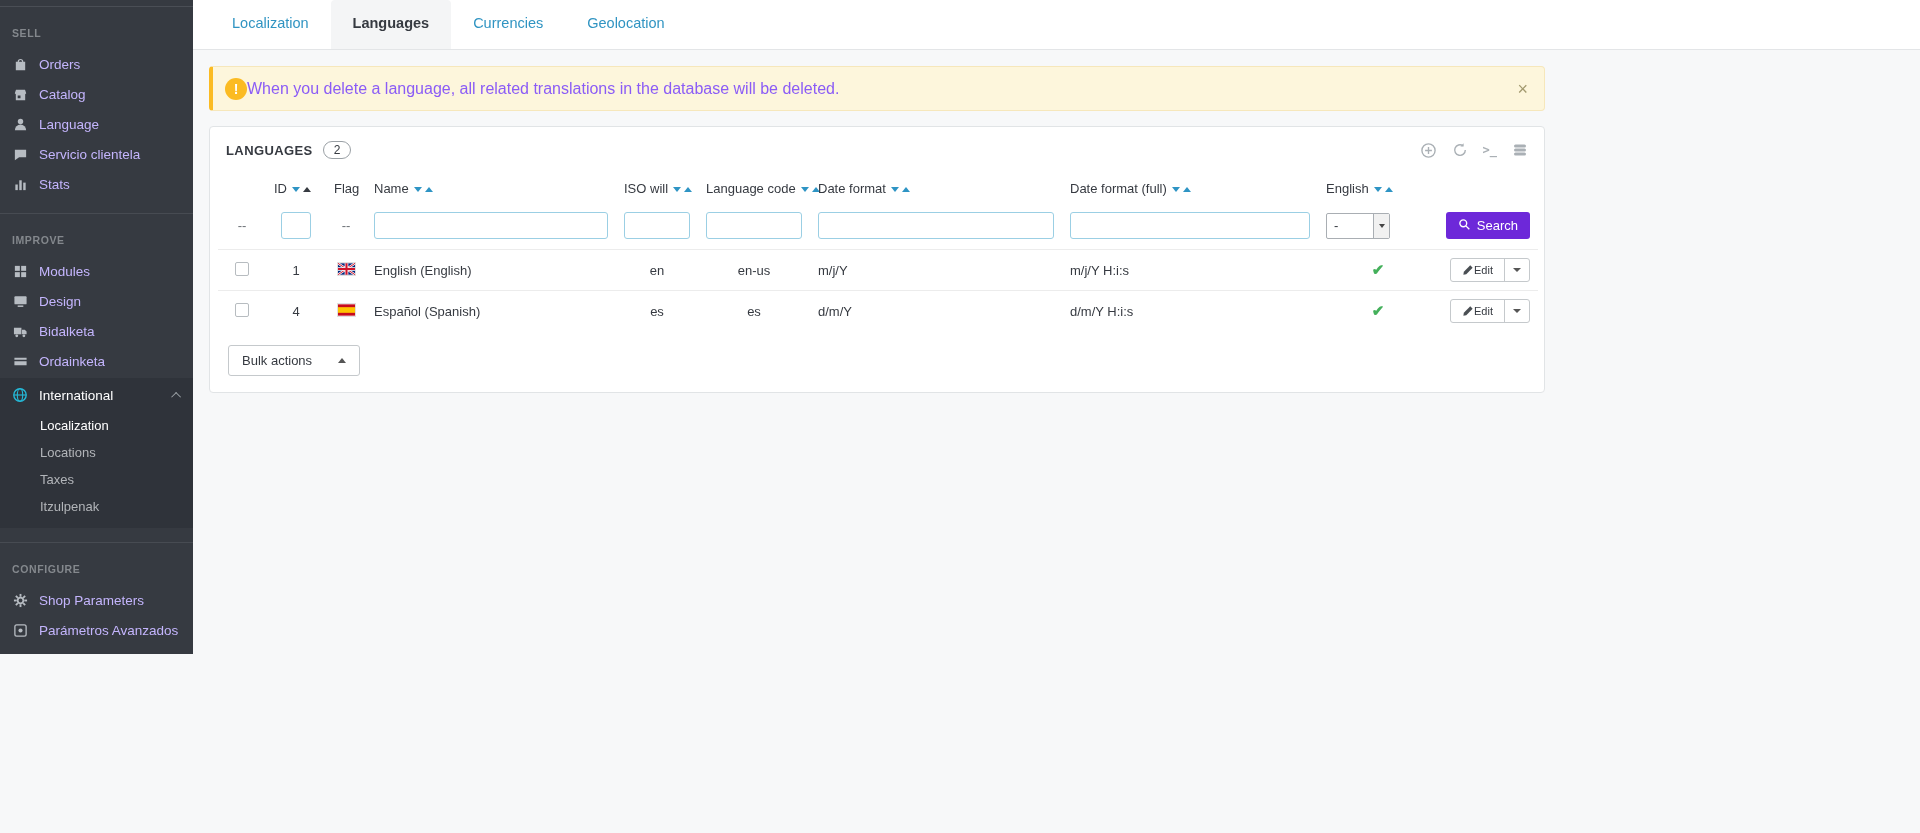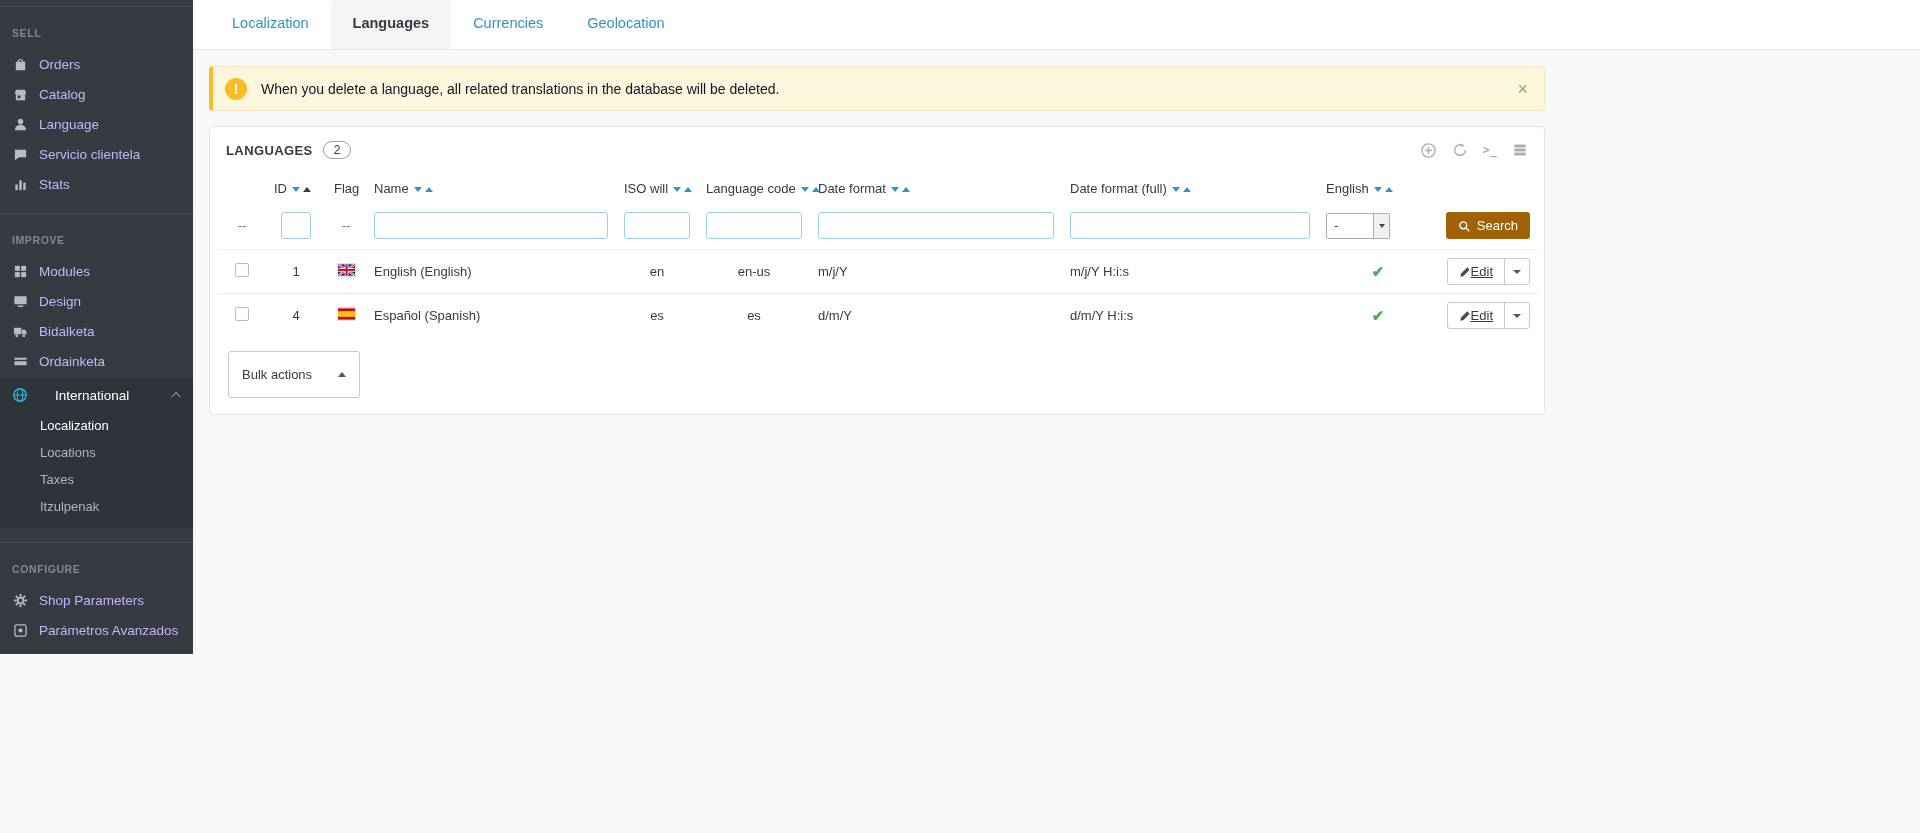--- a/index.html
+++ b/index.html
@@ -8,38 +8,38 @@
 
   
   .sidebar { width:193px; flex-shrink:0; background:#363a41; color:#dfe0e2; font-size:13.5px; }
   .sidebar-top { height:7px; border-bottom:1px solid #4a4e55; }
   .section-title { padding:20px 12px 10px; font-size:10.5px; font-weight:bold; letter-spacing:.6px; color:#84888d; }
   .nav-item { display:flex; align-items:center; gap:11px; padding:7px 12px; cursor:pointer; color:#c4b5fd; }
   .nav-item .icon { width:16px; height:16px; display:flex; align-items:center; justify-content:center; color:#b7bcc2; flex-shrink:0; }
   .nav-item .icon svg { display:block; }
   .sb-divider { border-top:1px solid #474b52; margin:14px 0 0; }
   .intl-block { background:#2f333a; margin-top:2px; padding-bottom:8px; }
-  .intl-row { display:flex; align-items:center; gap:27px; padding:9px 12px; color:#ffffff; cursor:pointer; }
+  .intl-row { display:flex; align-items:center; gap:11px; padding:9px 12px; color:#ffffff; cursor:pointer; }
   .intl-row .icon { width:16px; height:16px; color:#25b9d7; }
   .chev-up { margin-left:auto; width:7px; height:7px; border-left:1.6px solid #9aa0a5; border-top:1.6px solid #9aa0a5; transform:rotate(45deg) translateY(2px); }
   .submenu-item { padding:6px 12px 6px 40px; color:#b2b5b9; font-size:13px; cursor:pointer; }
   .submenu-item.active { color:#ffffff; }
 
   
   .main { flex:1; display:flex; flex-direction:column; background:#f7f8f9; min-width:0; }
   .tabbar { height:50px; background:#ffffff; border-bottom:1px solid #e3e5e7; display:flex; align-items:stretch; padding-left:17px; }
   .tab { padding:15px 22px 0; font-size:14.5px; color:#3094c2; cursor:pointer; }
   .tab.active { color:#363a41; font-weight:bold; background:#f4f5f6; border-radius:4px 4px 0 0; }
 
   .content { padding:16px; }
 
   
   .alert-warning { width:1336px; display:flex; align-items:center; background:#fdf6dc; border:1px solid #f6e7bb; border-left:4px solid #fbbb22; border-radius:4px; padding:10px 16px 10px 12px; height:45px; }
   .alert-icon { width:22px; height:22px; border-radius:50%; background:#fbbb22; color:#fff; font-weight:bold; display:flex; align-items:center; justify-content:center; font-size:14px; flex-shrink:0; }
-  .alert-text { margin-left:14px; color:#0f172a; font-size:14px; }
+  .alert-text { color:#8b5cf6; font-size:16px; }
   .alert-close { margin-left:auto; color:#a39a6f; font-size:18px; line-height:1; cursor:pointer; }
 
   
   .panel { width:1336px; margin-top:15px; background:#ffffff; border:1px solid #e1e4e6; border-radius:4px; padding:12px 8px 14px; }
   .panel-header { display:flex; align-items:center; padding:2px 8px 12px; }
   .panel-title { font-weight:bold; font-size:13px; color:#363a41; letter-spacing:.4px; }
   .badge { margin-left:10px; border:1px solid #9aa0a5; border-radius:10px; padding:1px 10px; font-size:12px; color:#363a41; background:#fff; }
   .panel-tools { margin-left:auto; display:flex; align-items:center; gap:15px; color:#aab0b5; }
   .tool { cursor:pointer; display:flex; align-items:center; }
   .tool-text { font-family:"DejaVu Sans Mono", monospace; font-size:12px; font-weight:bold; color:#aab0b5; }
@@ -56,36 +56,36 @@
 
   tr.filter-row td { padding:6px 8px 10px; }
   tr.filter-row input { height:27px; border:1px solid #9bcfe4; border-radius:3px; width:100%; outline:none; padding:0 6px; font-size:13px; font-family:"Liberation Sans", sans-serif; }
   tr.filter-row input.small { width:30px; }
   .dashes { color:#6b7075; text-align:center; display:block; }
   .enabled-select { display:inline-flex; width:64px; height:26px; border:1px solid #a9aeb3; border-radius:2px; background:#fff; align-items:stretch; cursor:pointer; }
   .enabled-select .sel-text { flex:1; display:flex; align-items:center; padding-left:7px; color:#363a41; font-size:13px; }
   .enabled-select .sel-arrow { width:16px; border-left:1px solid #a9aeb3; background:#f1f1f1; display:flex; align-items:center; justify-content:center; }
   .sel-arrow:after { content:""; width:0; height:0; border-left:3.5px solid transparent; border-right:3.5px solid transparent; border-top:4.5px solid #444; }
 
-  .btn-search { float:right; display:inline-flex; align-items:flex-end; gap:6px; background:#a16207; color:#fff; border:none; border-radius:3px; padding:6px 12px; font-size:13px; cursor:pointer; font-family:"Liberation Sans", sans-serif; }
+  .btn-search { float:right; display:inline-flex; align-items:flex-start; gap:6px; background:#6d28d9; color:#fff; border:none; border-radius:3px; padding:6px 12px; font-size:13px; cursor:pointer; font-family:"Liberation Sans", sans-serif; }
 
   tr.data-row { border-top:1px solid #ececec; }
   tr.data-row td { height:35px; }
   .checkbox { width:14px; height:14px; border:1px solid #b7bcc0; border-radius:2px; background:#fff; display:inline-block; cursor:pointer; }
   .flag { width:17px; height:12px; display:inline-block; box-shadow:0 0 0 1px #e0e0e0; }
   .flag svg { display:block; width:100%; height:100%; }
   .check-enabled { color:#44b05b; font-size:15px; font-weight:bold; }
 
   .btn-edit { float:right; display:inline-flex; align-items:stretch; border:1px solid #c5c9cc; border-radius:3px; background:#fff; overflow:hidden; cursor:pointer; }
-  .btn-edit .edit-main { display:flex; align-items:center; padding:5px 11px; font-size:13px; color:#363a41;text-decoration:underline; }
+  .btn-edit .edit-main { display:flex; align-items:center; padding:5px 11px; font-size:11px; color:#363a41; }
   .btn-edit .edit-caret { display:flex; align-items:center; justify-content:center; padding:0 8px; border-left:1px solid #c5c9cc; }
   .edit-caret:after { content:""; width:0; height:0; border-left:4px solid transparent; border-right:4px solid transparent; border-top:4.5px solid #555; }
 
   .bulk-wrap { padding:14px 8px 2px 10px; }
-  .btn-bulk { display:inline-flex; align-items:center; gap:26px; border:1px solid #c5c9cc; background:#fff; border-radius:3px; padding:15px 13px; font-size:13px; color:#363a41; cursor:pointer; font-family:"Liberation Sans", sans-serif; }
+  .btn-bulk { display:inline-flex; align-items:center; gap:26px; border:1px solid #c5c9cc; background:#fff; border-radius:3px; padding:7px 13px; font-size:13px; color:#363a41; cursor:pointer; font-family:"Liberation Sans", sans-serif; }
   .bulk-caret { width:0; height:0; border-left:4px solid transparent; border-right:4px solid transparent; border-bottom:5px solid #555; }
 </style>
 </head>
 <body>
 
 <div class="app">
 
   <aside class="sidebar">
     <div class="sidebar-top"></div>
 

